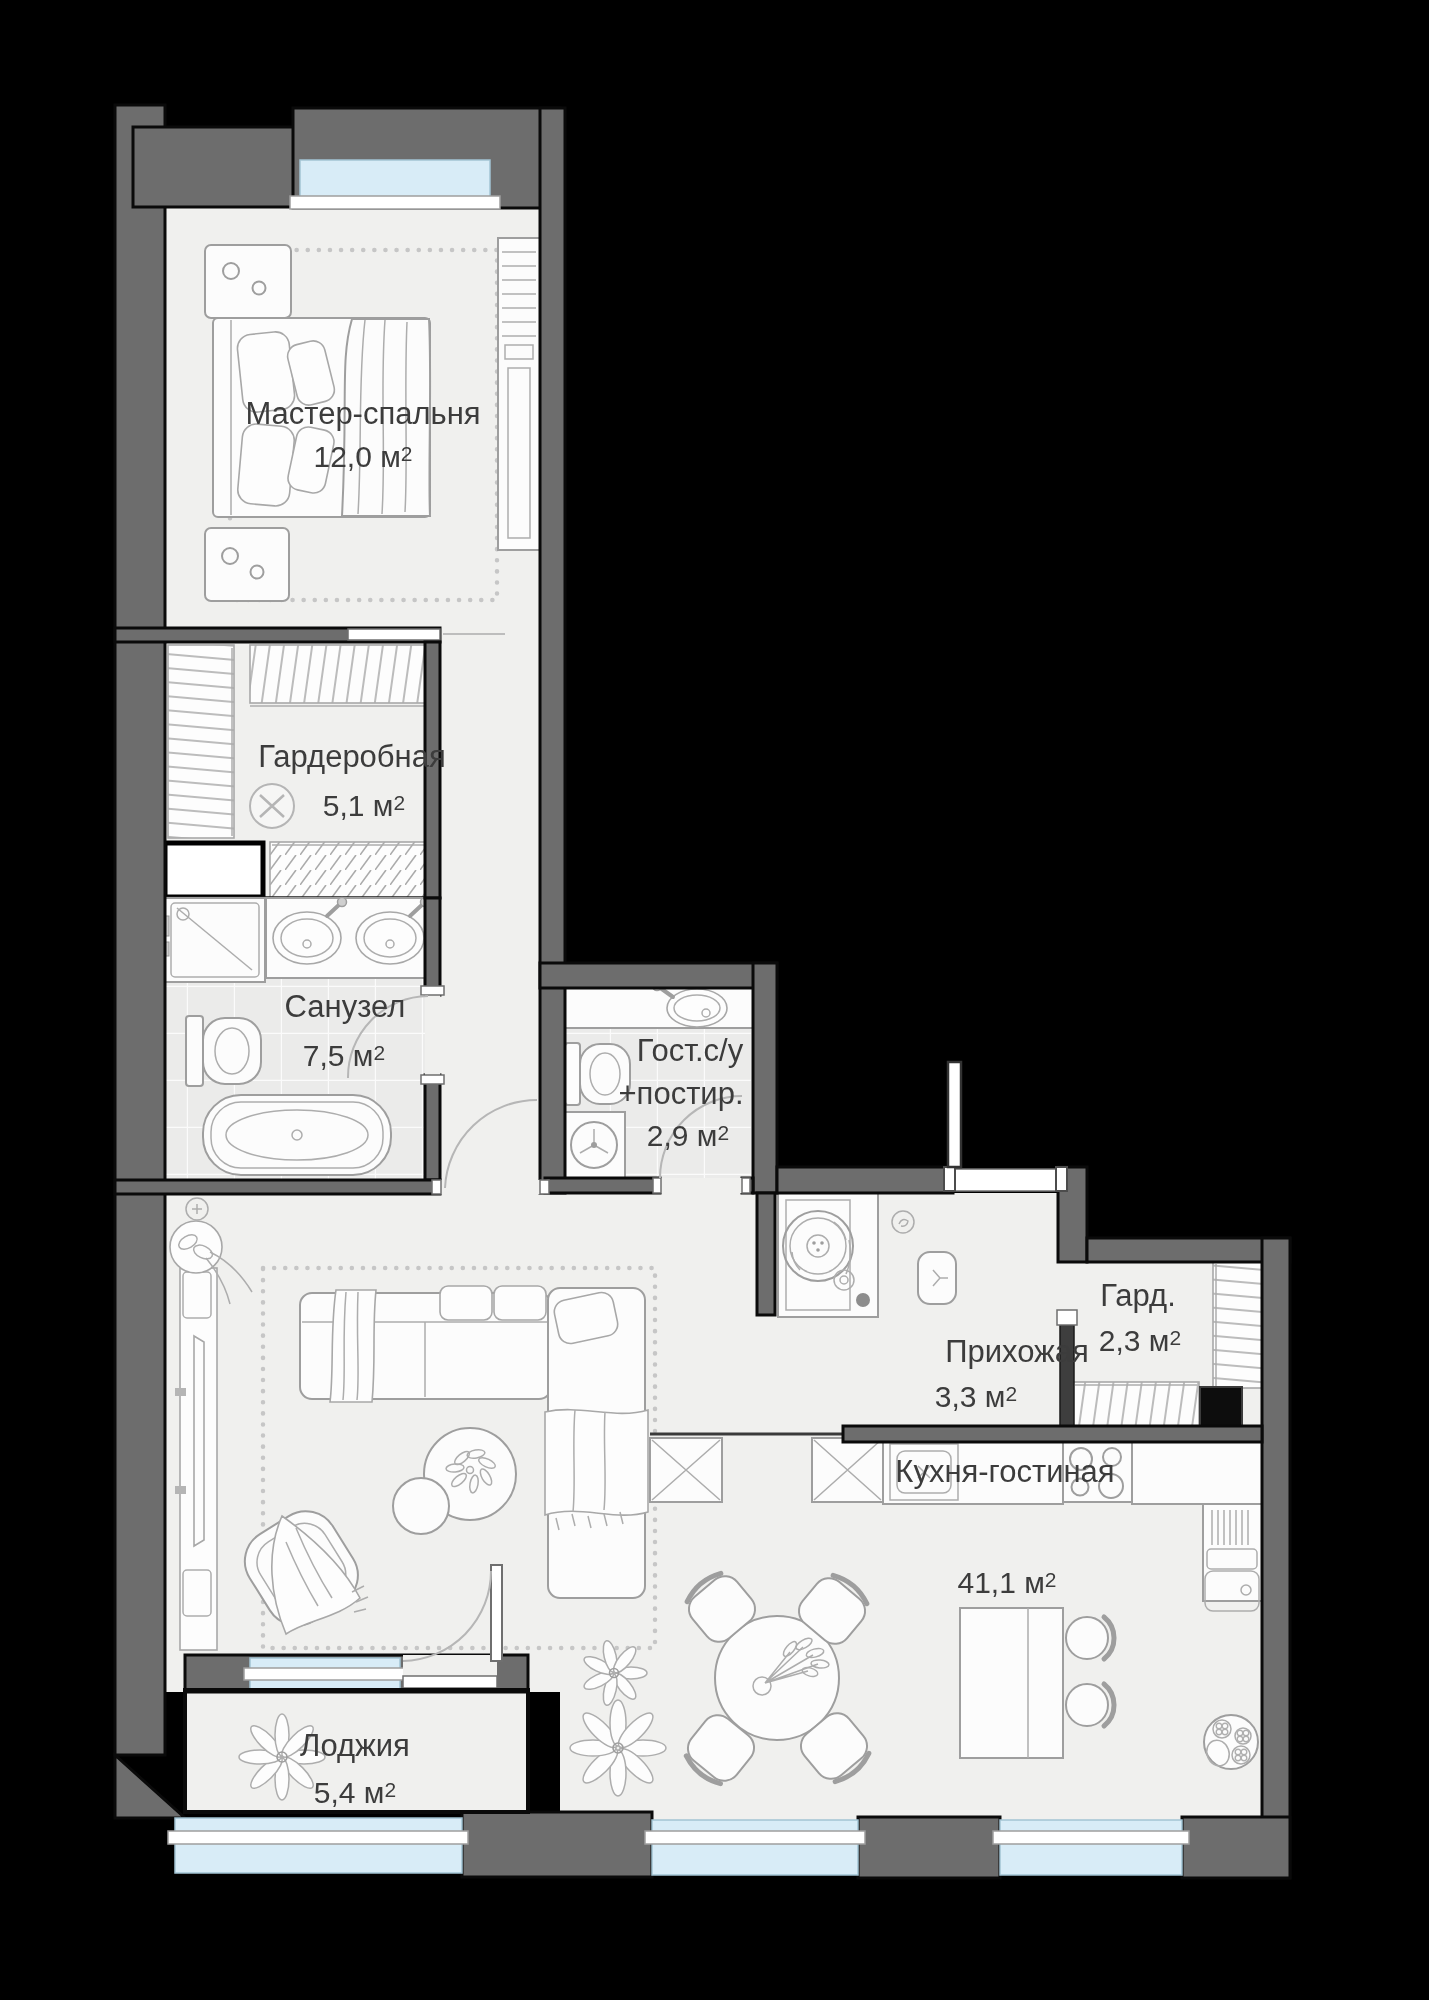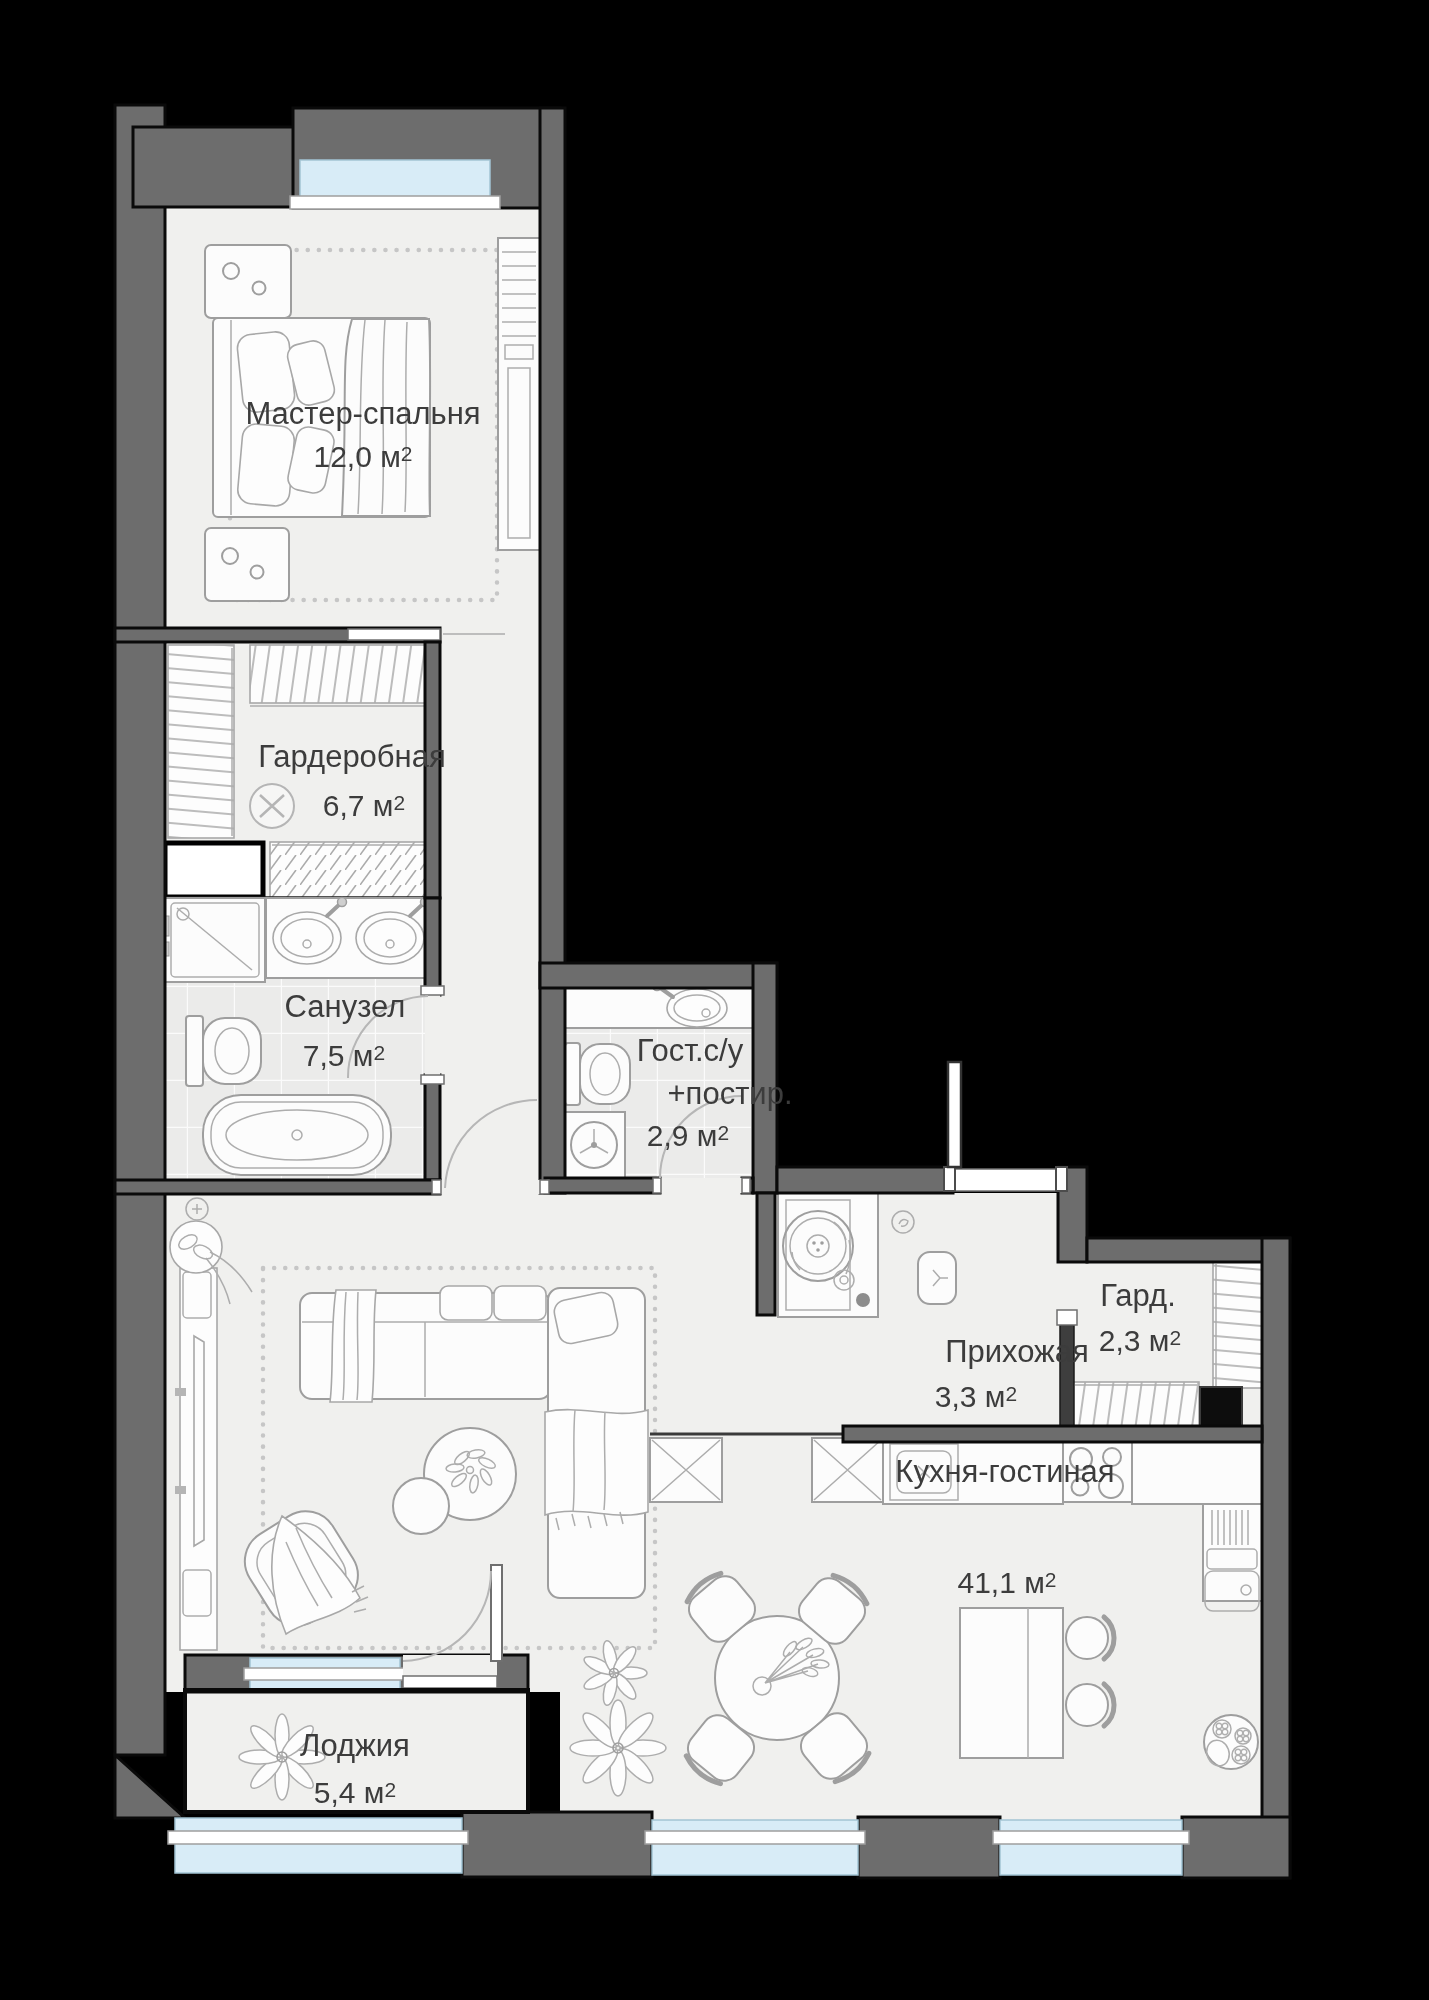--- a/index.html
+++ b/index.html
@@ -458,27 +458,27 @@
     <rect x="491" y="1565" width="11" height="96" fill="#ffffff" stroke="#6f6f6f" stroke-width="2"></rect>
     <path class="arc" d="M403,1661 A90,90 0 0 0 491,1571"></path>
   </g>
 </svg>
 
 <div class="labels">
   <div class="lbl" style="left:363px;top:414px">Мастер-спальня</div>
   <div class="lbl area" style="left:363px;top:457px"><span>12,0 м</span><sup>2</sup></div>
 
   <div class="lbl" style="left:352px;top:757px">Гардеробная</div>
-  <div class="lbl area" style="left:364px;top:806px"><span>6,7 м</span><sup>2</sup></div>
+  <div class="lbl area" style="left:364px;top:806px"><span>5,1 м</span><sup>2</sup></div>
 
   <div class="lbl" style="left:345px;top:1007px">Санузел</div>
   <div class="lbl area" style="left:344px;top:1056px"><span>7,5 м</span><sup>2</sup></div>
 
   <div class="lbl" style="left:690px;top:1051px">Гост.с/у</div>
-  <div class="lbl" style="left:730px;top:1094px">+постир.</div>
+  <div class="lbl" style="left:681px;top:1094px">+постир.</div>
   <div class="lbl area" style="left:688px;top:1136px"><span>2,9 м</span><sup>2</sup></div>
 
   <div class="lbl" style="left:1017px;top:1352px">Прихожая</div>
   <div class="lbl area" style="left:976px;top:1397px"><span>3,3 м</span><sup>2</sup></div>
 
   <div class="lbl" style="left:1138px;top:1296px">Гард.</div>
   <div class="lbl area" style="left:1140px;top:1341px"><span>2,3 м</span><sup>2</sup></div>
 
   <div class="lbl" style="left:1005px;top:1472px">Кухня-гостиная</div>
   <div class="lbl area" style="left:1007px;top:1583px"><span>41,1 м</span><sup>2</sup></div>

